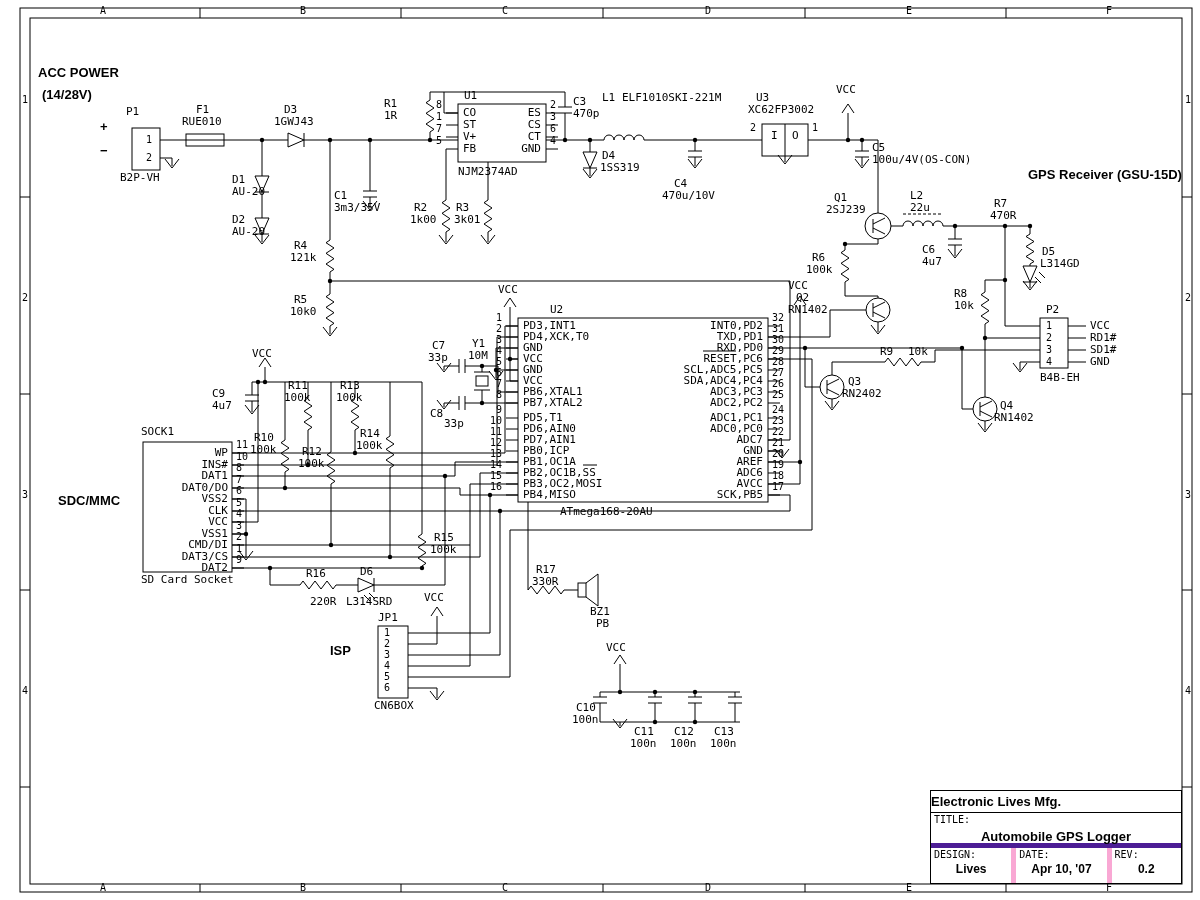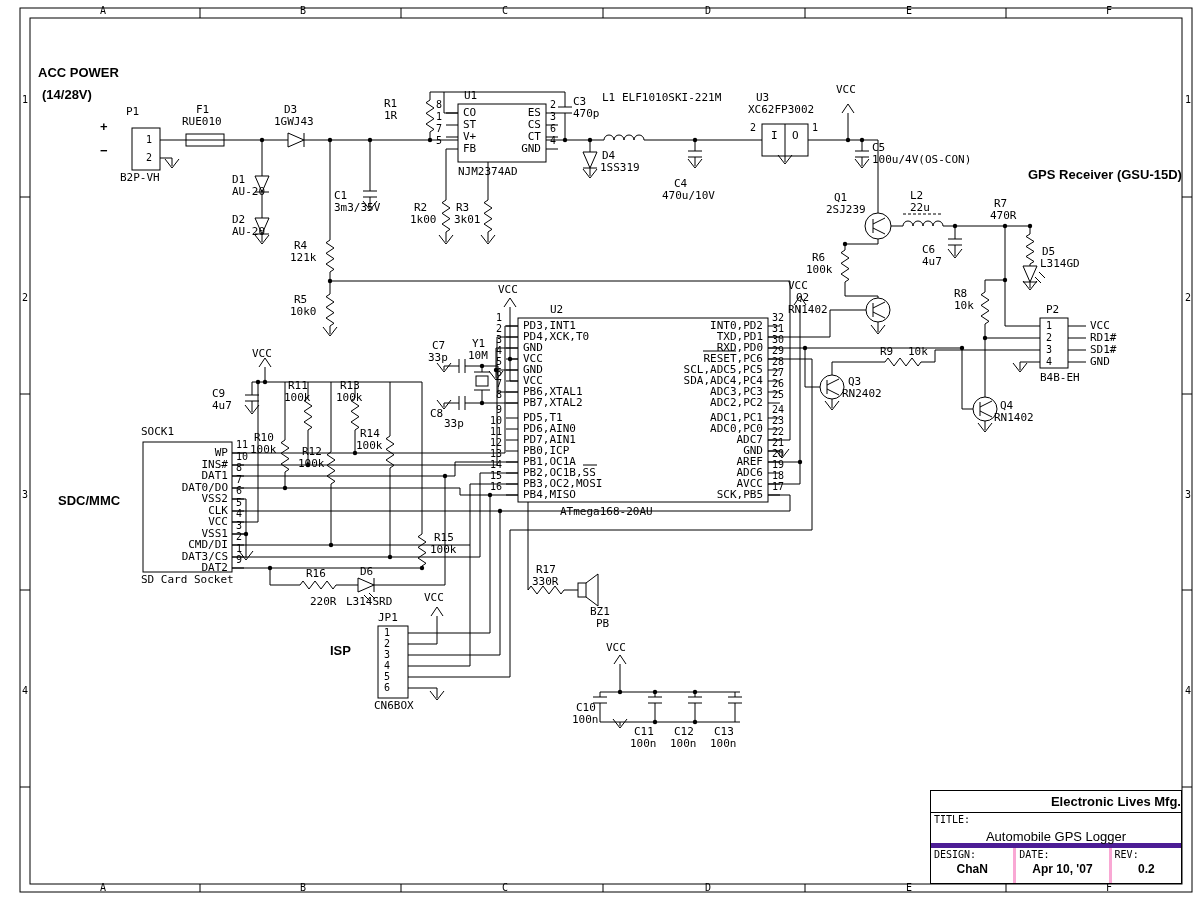--- a/index.html
+++ b/index.html
@@ -11,26 +11,26 @@
   svg .box{stroke:#000;stroke-width:1;fill:none}
   svg .sym{stroke:#000;stroke-width:1;fill:none}
   svg .dot{fill:#000;stroke:none}
   svg text{fill:#000}
   svg text.m{font:11px "DejaVu Sans Mono",monospace}
   svg text.s{font:10px "DejaVu Sans Mono",monospace}
   svg text.h{font:bold 13px "Liberation Sans",sans-serif}
   svg text.e{text-anchor:end}
   #titleblock{position:absolute;left:930px;top:790px;width:252px;height:94px;
               border:1px solid #000;background:#fff;box-sizing:border-box}
-  .tb-company{height:21px;line-height:21px;text-align:right;font-weight:bold;font-size:13px;border-bottom:1px solid #000}
+  .tb-company{height:21px;line-height:21px;text-align:left;font-weight:bold;font-size:13px;border-bottom:1px solid #000}
   .tb-titlerow{height:35px;border-bottom:5px solid #4c1d95;position:relative;box-sizing:border-box}
   .tb-lab{position:absolute;left:3px;top:1px;font:10px "DejaVu Sans Mono",monospace}
-  .tb-title{text-align:center;font-weight:normal;font-size:13px;padding-top:16px}
+  .tb-title{text-align:center;font-weight:bold;font-size:13px;padding-top:16px}
   .tb-bottom{display:flex;height:35px}
-  .tb-cell{position:relative;border-right:3px solid #f9a8d4;box-sizing:border-box}
+  .tb-cell{position:relative;border-right:5px solid #f9a8d4;box-sizing:border-box}
   .tb-cell:last-child{border-right:none}
   .tb-val{text-align:center;font-weight:bold;font-size:12px;padding-top:14px}
 </style>
 </head>
 <body>
 
 <svg id="schem" width="1200" height="900" viewBox="0 0 1200 900">
     <line x1="160" y1="140" x2="186" y2="140" class="w"></line>
     <line x1="186" y1="140" x2="224" y2="140" class="w"></line>
     <line x1="224" y1="140" x2="288" y2="140" class="w"></line>
@@ -741,21 +741,21 @@
 
 <div id="titleblock">
   <div class="tb-company">Electronic Lives Mfg.</div>
   <div class="tb-titlerow">
     <span class="tb-lab">TITLE:</span>
     <div class="tb-title">Automobile GPS Logger</div>
   </div>
   <div class="tb-bottom">
     <div class="tb-cell" style="width:86px">
       <span class="tb-lab">DESIGN:</span>
-      <div class="tb-val">ChaN</div>
+      <div class="tb-val">Lives</div>
     </div>
     <div class="tb-cell" style="width:96px">
       <span class="tb-lab">DATE:</span>
       <div class="tb-val">Apr 10, '07</div>
     </div>
     <div class="tb-cell" style="width:70px">
       <span class="tb-lab">REV:</span>
       <div class="tb-val">0.2</div>
     </div>
   </div>

